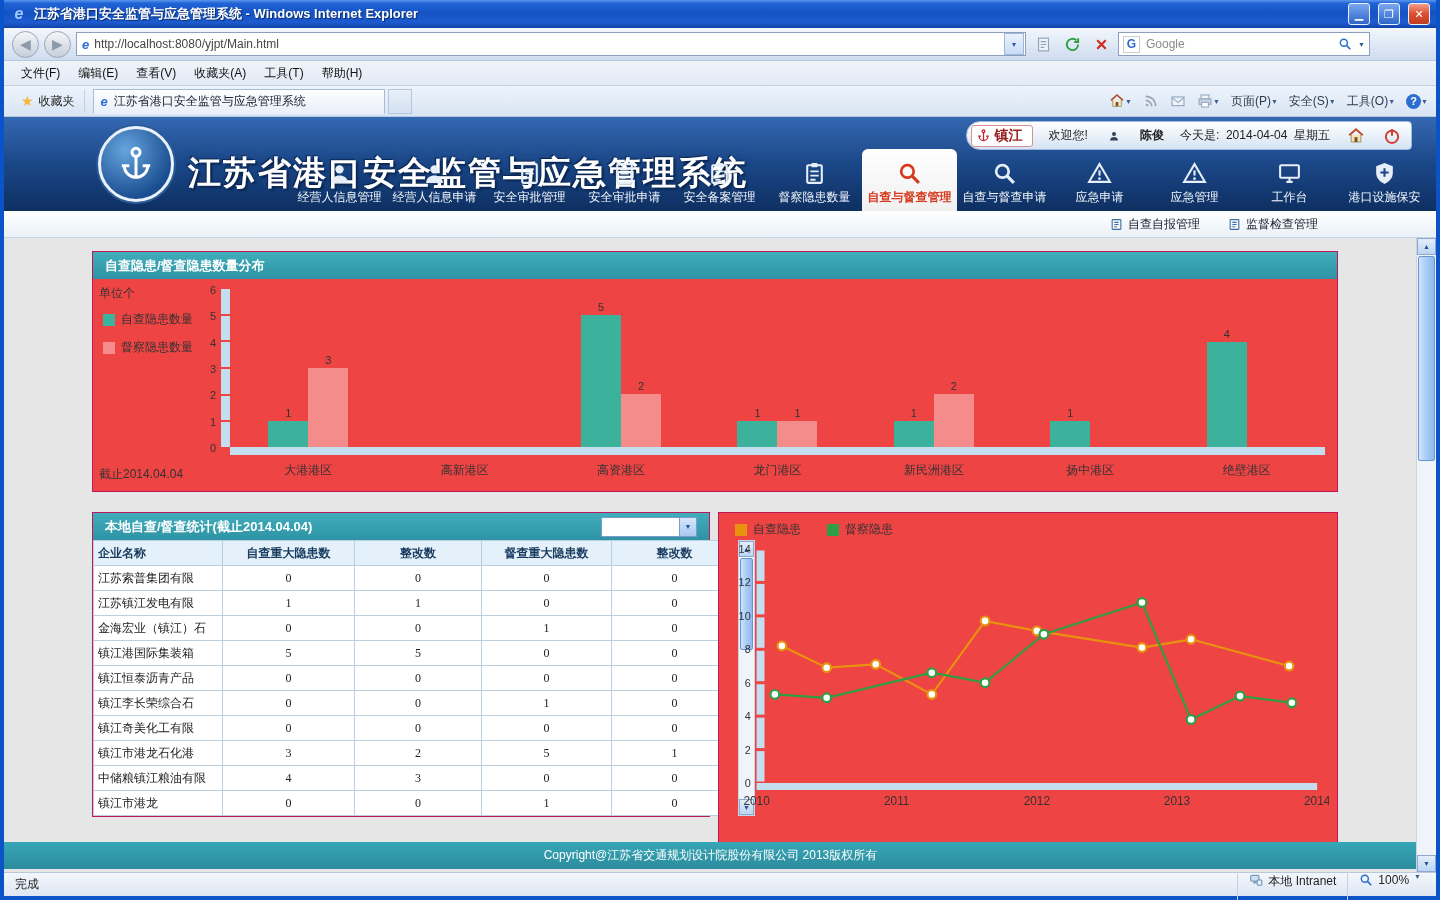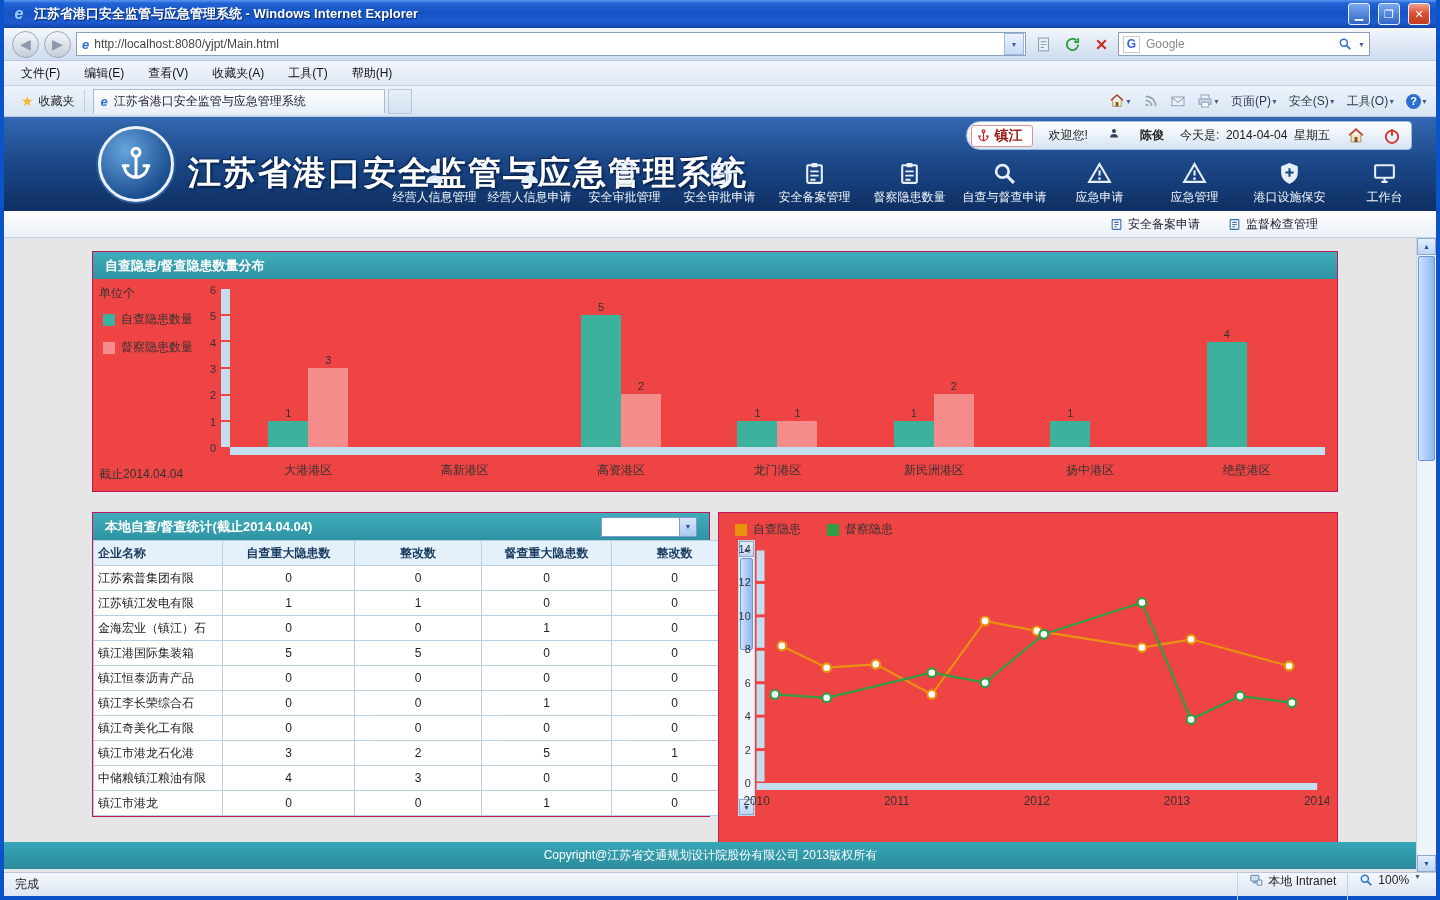--- a/index.html
+++ b/index.html
@@ -26,21 +26,21 @@
   .url-text{flex:1;color:#444;white-space:nowrap;overflow:hidden;}
   .mini-dropbtn{width:18px;height:20px;flex:none;display:flex;align-items:center;justify-content:center;
     background:linear-gradient(180deg,#EAF2FC,#C9DCF5);border:1px solid #A0B8D8;color:#2C5FA8;font-size:7px;}
   .tool-sq{width:24px;height:24px;flex:none;display:flex;align-items:center;justify-content:center;}
   .tool-sq svg{width:17px;height:17px;}
   .search-field{width:252px;height:24px;flex:none;background:#fff;border:1px solid #8CA0BE;display:flex;align-items:center;gap:6px;padding:0 4px;box-sizing:border-box;}
   .g-logo{width:15px;height:15px;border:1px solid #CCC;background:#fff;color:#3367D6;font-weight:bold;font-size:12px;line-height:14px;text-align:center;flex:none;}
   .search-text{flex:1;color:#8A8A8A;}
   .caret{font-size:7px;color:#3A5D8E;}
   
-  .menubar{height:24px;flex:none;display:flex;align-items:center;padding-left:8px;gap:6px;
+  .menubar{height:24px;flex:none;display:flex;align-items:center;padding-left:8px;gap:0;
     background:linear-gradient(180deg,#F0F4FA,#E2EAF5);border-bottom:1px solid #C3D1E5;color:#111;}
   .menu-item{padding:3px 9px;}
   
   .favbar{height:30px;flex:none;display:flex;align-items:center;padding:0 8px;
     background:linear-gradient(180deg,#EDF3FB,#D9E5F4);border-bottom:1px solid #B9C9DE;}
   .fav-left{display:flex;align-items:center;gap:5px;padding:0 9px;border-right:1px solid #C2D0E2;height:22px;color:#222;}
   .star{color:#F2B83C;font-size:14px;}
   .tab{width:292px;height:25px;margin-left:8px;display:flex;align-items:center;gap:6px;padding:0 7px;box-sizing:border-box;
     background:linear-gradient(180deg,#FDFEFF,#E9F0F9);border:1px solid #A9BCD4;border-bottom-color:#E9F0F9;color:#223;}
   .tab-title{white-space:nowrap;overflow:hidden;}
@@ -57,21 +57,21 @@
     background:radial-gradient(circle at 35% 30%,#66A5DE,#1B4E90 72%);border:3px solid #EAF1F8;box-shadow:0 0 0 2px #2A5C9C;
     display:flex;align-items:center;justify-content:center;color:#fff;box-sizing:border-box;}
   .logo svg{width:40px;height:40px;}
   .sys-title{position:absolute;left:184px;top:34px;z-index:1;font-size:33px;font-weight:bold;color:#FFFFFF;letter-spacing:2px;
     text-shadow:2px 2px 2px #0A2550,-1px -1px 1px #0A2550,0 0 6px #16407E;white-space:nowrap;}
   .user-bar{position:absolute;right:24px;top:4px;height:27px;z-index:3;display:flex;align-items:center;gap:16px;padding:0 9px 0 4px;
     background:linear-gradient(180deg,#FFFFFF,#D5E4F4);border:1px solid #9FBBDB;border-radius:14px 4px 4px 14px;color:#222;}
   .city-chip{display:flex;align-items:center;gap:4px;background:#fff;border:1px solid #D89090;border-radius:3px;
     padding:1px 9px 1px 4px;color:#9B1C1C;font-weight:bold;font-size:14px;}
   .city-chip svg{width:15px;height:15px;color:#C0262C;}
-  .welcome-box{display:flex;align-items:flex-start;gap:20px;}
+  .welcome-box{display:flex;align-items:center;gap:20px;}
   .welcome-box svg{width:12px;height:12px;color:#33415C;}
   .uname{font-weight:bold;}
   .hdr-ic{width:20px;height:20px;display:flex;align-items:center;justify-content:center;}
   .hdr-ic svg{width:18px;height:18px;}
   .nav{position:absolute;right:4px;bottom:0;display:flex;align-items:flex-end;z-index:2;}
   .nav-item{width:95px;height:58px;display:flex;flex-direction:column;align-items:center;justify-content:flex-end;gap:3px;
     padding-bottom:5px;color:#F2F7FC;cursor:default;box-sizing:border-box;}
   .nav-item .svgicon{width:25px;height:25px;color:#E6EEF7;}
   .nav-item .svgicon svg{width:100%;height:100%;}
   .nav-label{font-size:12px;white-space:nowrap;}
@@ -112,21 +112,21 @@
   .bar{position:absolute;bottom:8px;width:40px;}
   .bar-val{position:absolute;width:40px;text-align:center;color:#333;font-size:11px;}
   .cat-labels{position:absolute;left:137px;right:12px;bottom:12px;display:flex;}
   .cat-label{flex:1;text-align:center;color:#333;}
   
   .panels-row{margin-top:20px;display:flex;gap:8px;align-items:flex-start;}
   .panel-stats{width:618px;flex:none;}
   .panel-trend{flex:1;height:335px;}
   
   .table-wrap{display:flex;}
-  table.stats{border-collapse:collapse;table-layout:fixed;width:599px;}
+  table.stats{border-collapse:collapse;table-layout:fixed;width:599px;font-family:Liberation Serif, serif;}
   table.stats th,table.stats td{border:1px solid #B9D0E2;height:24px;text-align:center;padding:0 4px;font-size:12px;
     overflow:hidden;white-space:nowrap;}
   table.stats th{background:#E4F1FA;color:#173A5E;font-weight:bold;}
   table.stats td{color:#222;background:#fff;}
   table.stats .col-name{text-align:left;}
   
   .xp-scroll{width:17px;flex:none;position:relative;background:#EFF4FB;border:1px solid #C8D5E5;box-sizing:border-box;}
   .xp-btn{position:absolute;left:0;right:0;height:16px;display:flex;align-items:center;justify-content:center;
     background:linear-gradient(180deg,#E3EEFB,#BCD5F3);border:1px solid #8CA8CF;color:#28508F;font-size:7px;box-sizing:border-box;}
   .xp-btn.up{top:0;} .xp-btn.down{bottom:0;}
@@ -363,20 +363,29 @@
           <div class="nav-item">
             <span class="svgicon ">
               <svg viewBox="0 0 24 24">
                 <rect x="5" y="4" width="14" height="17" rx="1" fill="none" stroke="currentColor" stroke-width="2"></rect>
                 <rect x="9" y="2" width="6" height="4" rx="1" fill="currentColor"></rect>
                 <path d="M8 10h8M8 14h8M8 18h5" stroke="currentColor" stroke-width="1.8"></path>
               </svg>
             </span>
             <div class="nav-label">督察隐患数量</div>
           </div>
+          <div class="nav-item active">
+            <span class="svgicon ">
+              <svg viewBox="0 0 24 24">
+                <circle cx="10" cy="10" r="6" fill="none" stroke="currentColor" stroke-width="2.6"></circle>
+                <path d="M14.6 14.6L21 21" stroke="currentColor" stroke-width="3"></path>
+              </svg>
+            </span>
+            <div class="nav-label">自查与督查管理</div>
+          </div>
           <div class="nav-item">
             <span class="svgicon ">
               <svg viewBox="0 0 24 24">
                 <circle cx="10" cy="10" r="6" fill="none" stroke="currentColor" stroke-width="2.6"></circle>
                 <path d="M14.6 14.6L21 21" stroke="currentColor" stroke-width="3"></path>
               </svg>
             </span>
             <div class="nav-label">自查与督查申请</div>
           </div>
           <div class="nav-item">
@@ -395,47 +404,47 @@
                 <path d="M12 3L22 20H2z" fill="none" stroke="currentColor" stroke-width="2"></path>
                 <path d="M12 9v5" stroke="currentColor" stroke-width="2"></path>
                 <circle cx="12" cy="17" r="1.3" fill="currentColor"></circle>
               </svg>
             </span>
             <div class="nav-label">应急管理</div>
           </div>
           <div class="nav-item">
             <span class="svgicon ">
               <svg viewBox="0 0 24 24">
+                <rect x="3" y="4" width="18" height="12" rx="1" fill="none" stroke="currentColor" stroke-width="2"></rect>
+                <path d="M9 20h6M12 16v4" stroke="currentColor" stroke-width="2"></path>
+              </svg>
+            </span>
+            <div class="nav-label">工作台</div>
+          </div>
+          <div class="nav-item">
+            <span class="svgicon ">
+              <svg viewBox="0 0 24 24">
                 <path d="M12 2l8 3v6c0 6-4 9-8 11-4-2-8-5-8-11V5z" fill="currentColor"></path>
                 <path d="M12 7v8M8 11h8" stroke="#1B4787" stroke-width="2"></path>
               </svg>
             </span>
             <div class="nav-label">港口设施保安</div>
-          </div>
-          <div class="nav-item">
-            <span class="svgicon ">
-              <svg viewBox="0 0 24 24">
-                <rect x="3" y="4" width="18" height="12" rx="1" fill="none" stroke="currentColor" stroke-width="2"></rect>
-                <path d="M9 20h6M12 16v4" stroke="currentColor" stroke-width="2"></path>
-              </svg>
-            </span>
-            <div class="nav-label">工作台</div>
           </div>
         </div>
     </div>
 
     <div class="subnav">
       <span class="subnav-item">
         <span class="svgicon">
             <svg viewBox="0 0 24 24">
               <rect x="4" y="3" width="16" height="18" rx="1" fill="none" stroke="currentColor" stroke-width="2"></rect>
               <path d="M8 8h8M8 12h8M8 16h5" stroke="currentColor" stroke-width="2"></path>
             </svg>
           </span>
-        <span>安全备案申请</span>
+        <span>自查自报管理</span>
       </span>
       <span class="subnav-item">
         <span class="svgicon">
             <svg viewBox="0 0 24 24">
               <rect x="4" y="3" width="16" height="18" rx="1" fill="none" stroke="currentColor" stroke-width="2"></rect>
               <path d="M8 8h8M8 12h8M8 16h5" stroke="currentColor" stroke-width="2"></path>
             </svg>
           </span>
         <span>监督检查管理</span>
       </span>

